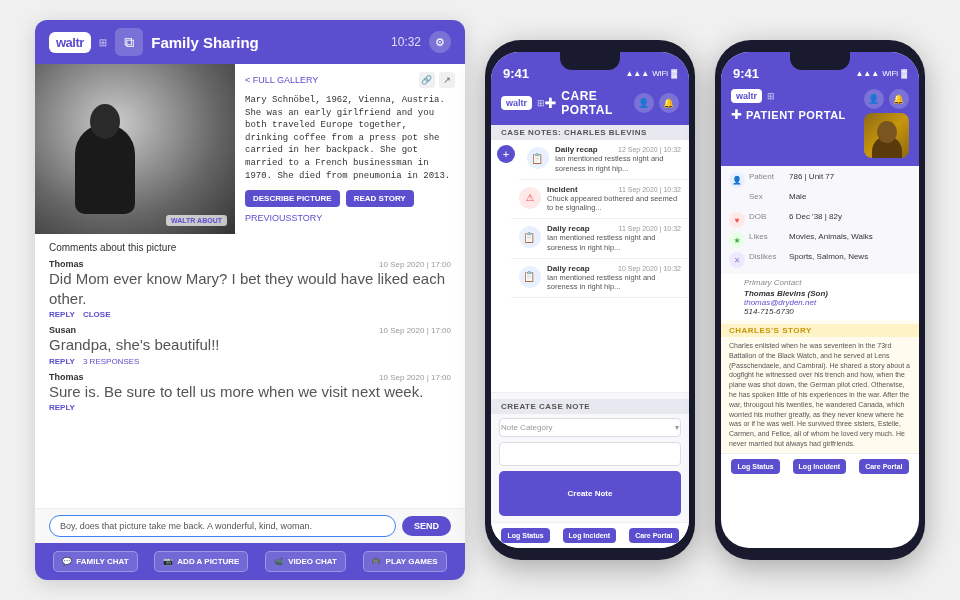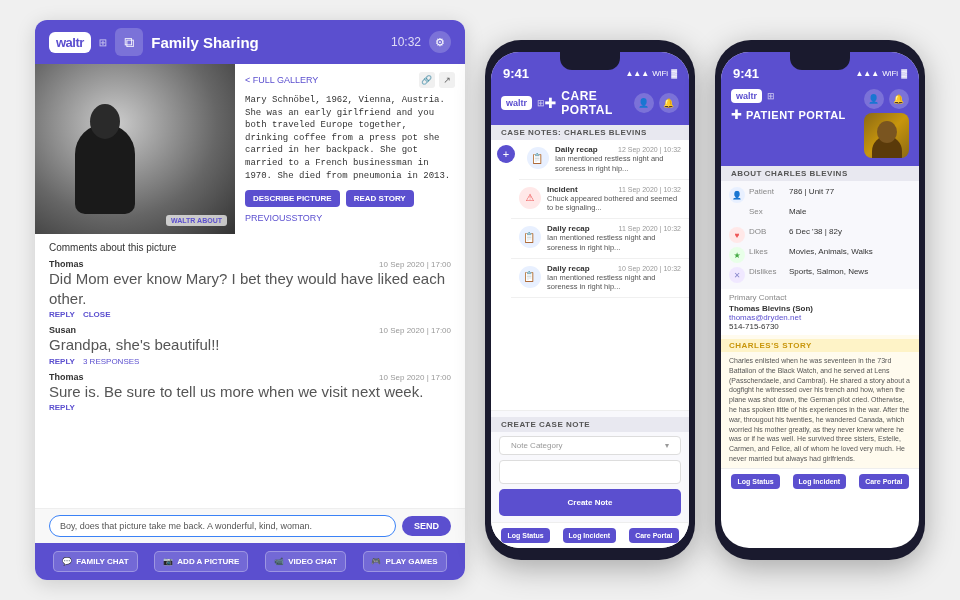--- a/index.html
+++ b/index.html
@@ -448,21 +448,21 @@
 
     .create-note-section {
       padding: 6px 8px;
       background: #f8f8fc;
       border-top: 1px solid #eee;
     }
     .note-category-select {
       width: 100%;
       border: 1px solid #ddd;
       border-radius: 4px;
-      padding: 4px 11px;
+      padding: 4px 1px;
       font-size: 8px;
       color: #999;
       background: white;
       display: flex;
       justify-content: space-between;
       align-items: center;
       margin-bottom: 5px;
     }
     .note-textarea {
       width: 100%;
@@ -471,21 +471,21 @@
       border-radius: 4px;
       background: white;
       margin-bottom: 5px;
     }
     .create-note-btn {
       display: block;
       width: 100%;
       background: #5b4fcf;
       color: white;
       border: none;
-      padding: 9px;
+      padding: 18px;
       border-radius: 5px;
       font-size: 8px;
       font-weight: 600;
       cursor: pointer;
       text-align: center;
     }
 
     .phone-bottom-bar {
       background: white;
       display: flex;
@@ -565,22 +565,23 @@
       color: #888;
       width: 36px;
       flex-shrink: 0;
     }
     .info-value {
       color: #333;
       font-weight: 500;
     }
 
     .primary-contact {
-      padding: 4px 8px;
-      font-size: 8px;
+      padding: 4px 23px;
+      font-size: 8px;
+      font-style: italic;
     }
     .primary-contact-title {
       color: #888;
       margin-bottom: 2px;
     }
     .primary-contact-name {
       color: #333;
       font-weight: 600;
     }
     .primary-contact-email {
@@ -854,21 +855,20 @@
       </div>
       <div style="display:flex;flex-direction:column;align-items:flex-end;gap:4px;">
         <div class="care-header-icons">
           <div class="care-header-icon">👤</div>
           <div class="care-header-icon">🔔</div>
         </div>
         <div class="patient-avatar"></div>
       </div>
     </div>
 
-    <div class="care-section-header">ABOUT CHARLES BLEVINS</div>
 
     <div class="patient-info-section">
       <div class="patient-info-row">
         <div class="info-icon" style="background:#e8f0ff;color:#5b4fcf;">👤</div>
         <span class="info-label">Patient</span>
         <span class="info-value">786 | Unit 77</span>
       </div>
       <div class="patient-info-row">
         <div class="info-icon" style="background:transparent;"></div>
         <span class="info-label">Sex</span>

